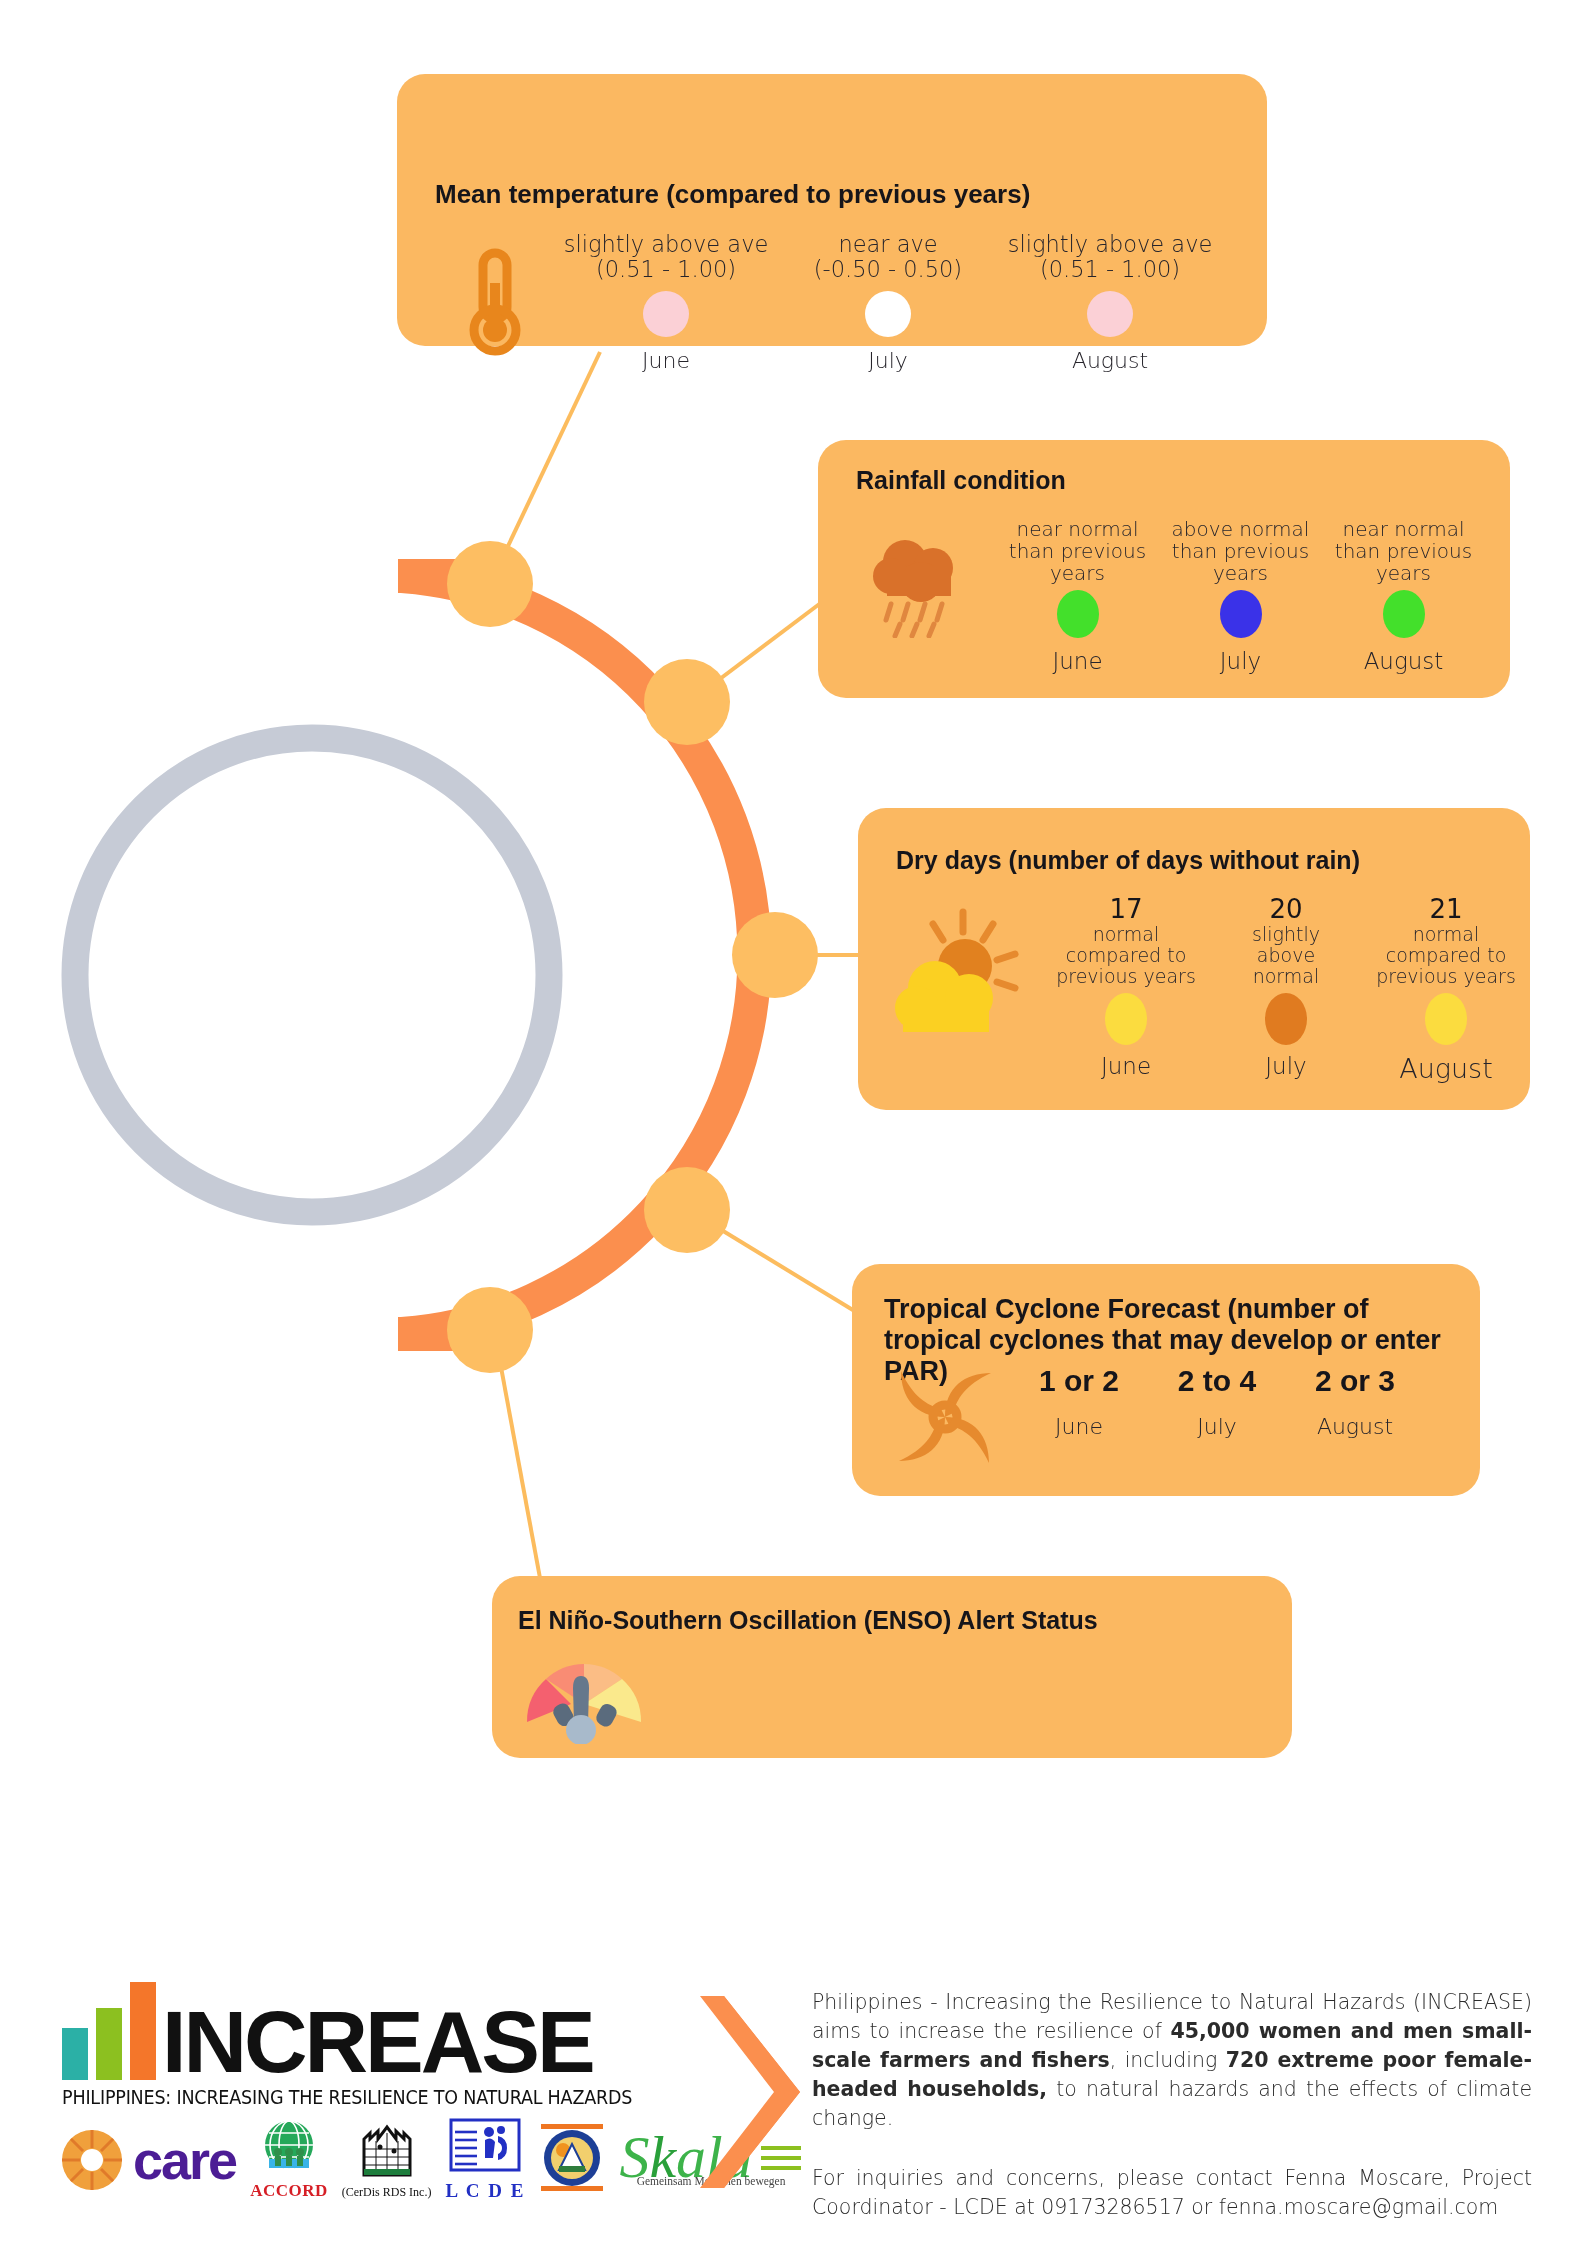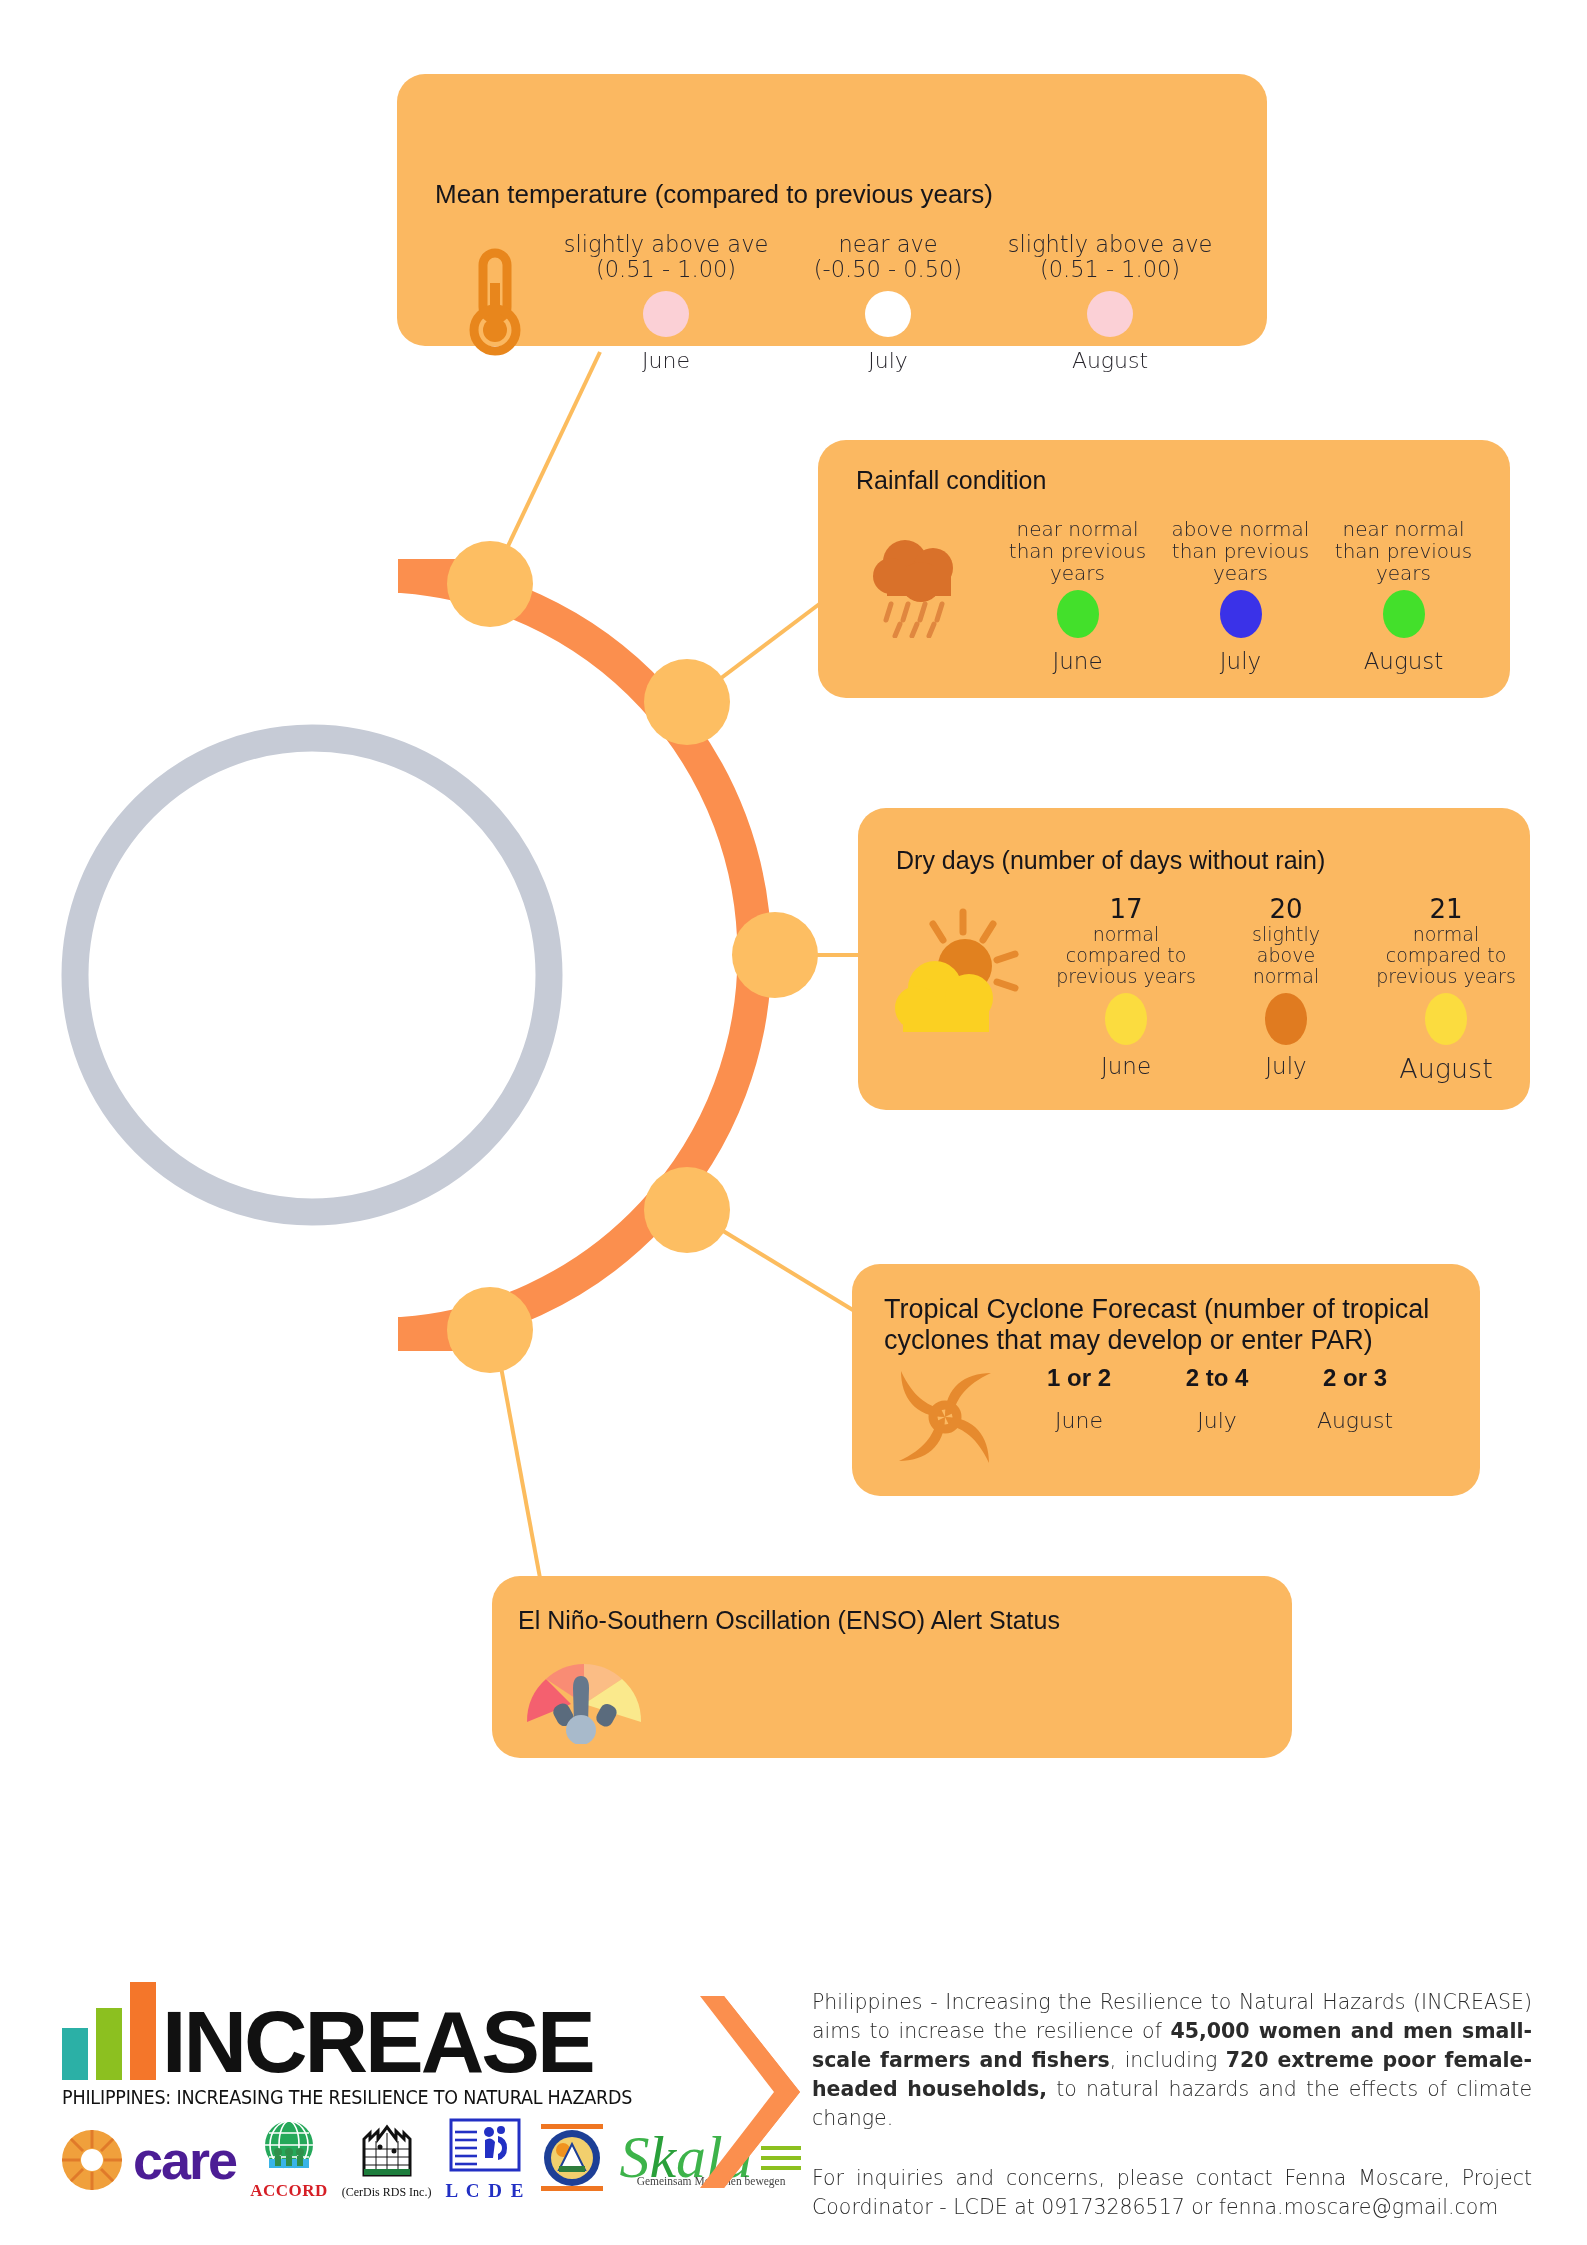--- a/index.html
+++ b/index.html
@@ -27,21 +27,21 @@
   .hub-l2 { font-size:39px; }
   .hub-l3 { font-size:35px; }
 
   
   .card {
     position:absolute;
     background:#fbb861;
     border-radius:28px;
   }
   .card-title {
-    font-weight:normal; color:#16151a; line-height:1.14;
+    font-weight:bold; color:#16151a; line-height:1.14;
   }
   .mcol { text-align:center; }
   .mlabel {
     font-family:"DejaVu Sans", sans-serif;
     font-weight:300; color:#26242b; line-height:1.1;
   }
   .dot { border-radius:50%; margin:0 auto; }
   .mname {
     font-family:"DejaVu Sans", sans-serif; color:#26242b; font-weight:300;
   }
@@ -78,21 +78,21 @@
   #card-dry .dot { width:42px; height:52px; border-radius:50%; margin-top:6px; }
   #card-dry .mname { font-size:23px; margin-top:8px; }
   #card-dry .mcol.big .mname { font-size:27px; }
 
   
   #card-cyc { left:852px; top:1264px; width:628px; height:232px; }
   #card-cyc .card-title { font-size:27px; position:absolute; left:32px; top:30px; width:570px; }
   #card-cyc .body { position:absolute; left:28px; top:100px; width:580px; display:flex; align-items:flex-start; }
   #card-cyc .icon-cell { width:130px; height:105px; }
   #card-cyc .mcol { width:138px; }
-  #card-cyc .mbig { font-size:24px; font-weight:bold; color:#16151a; }
+  #card-cyc .mbig { font-size:30px; font-weight:bold; color:#16151a; }
   #card-cyc .mname { font-size:22px; margin-top:16px; }
 
   
   #card-enso { left:492px; top:1576px; width:800px; height:182px; }
   #card-enso .card-title { font-size:25px; position:absolute; left:26px; top:30px; }
   #card-enso .body { position:absolute; left:22px; top:76px; width:760px; display:flex; align-items:flex-start; }
   #card-enso .icon-cell { width:140px; height:92px; }
   #card-enso .enso-text {
     font-family:"DejaVu Sans", sans-serif; font-weight:300;
     font-size:23.5px; color:#26242b; line-height:1.22; padding-top:2px;

